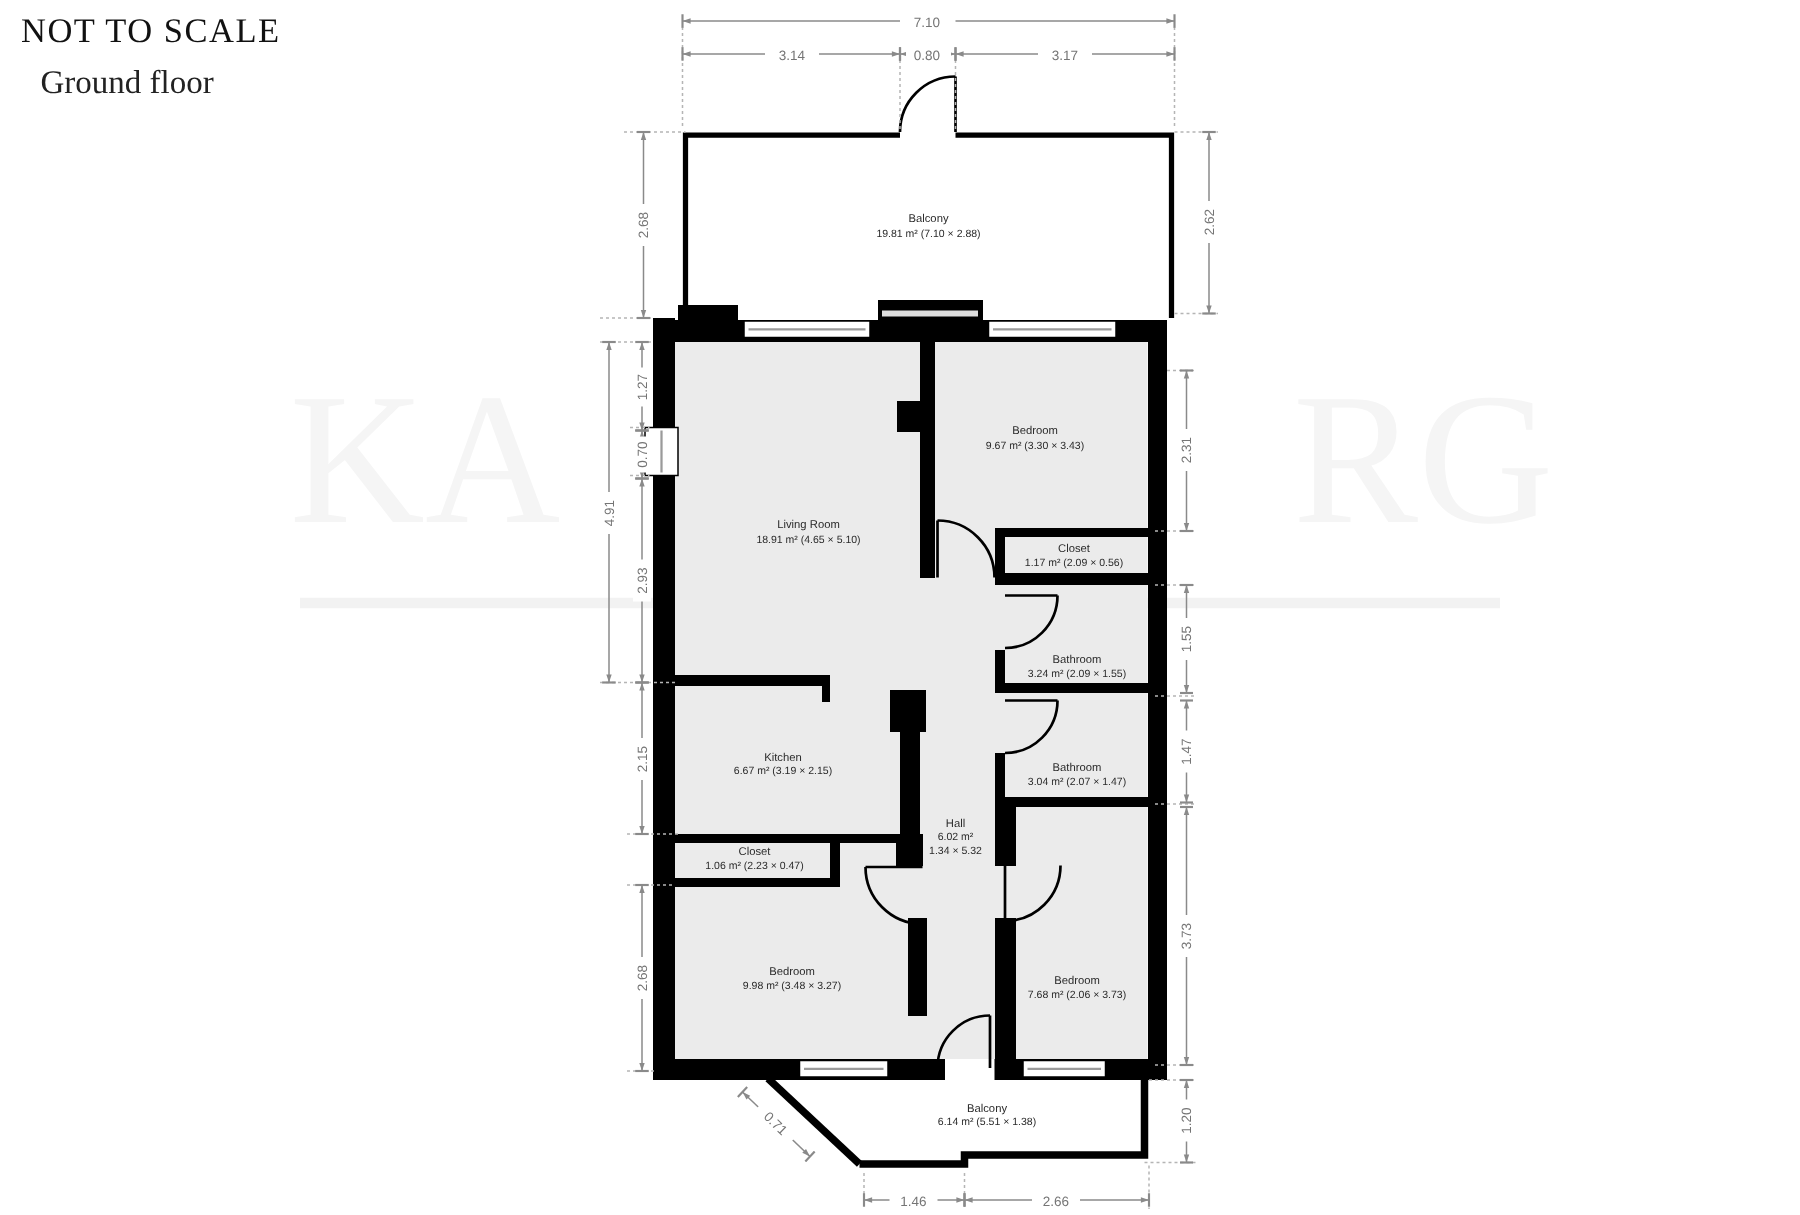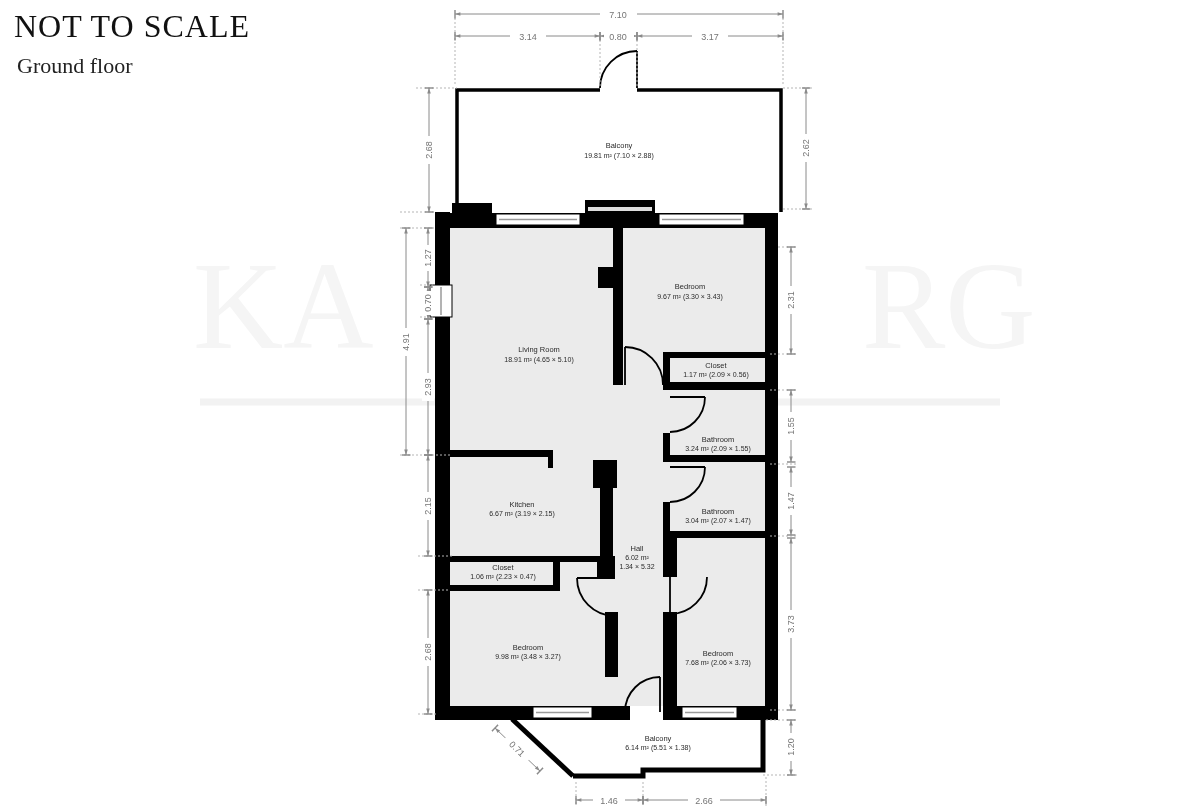--- a/index.html
+++ b/index.html
@@ -1,22 +1,22 @@
 <!DOCTYPE html>
 <html><head>
 <meta charset="utf-8">
 <style>
   html,body{margin:0;padding:0;background:#fff;}
   body{width:1200px;height:810px;position:relative;overflow:hidden;
        font-family:"Liberation Sans",sans-serif;}
   .title-block{position:absolute;left:14px;top:8px;z-index:5;}
-  .title-main{font-family:"Liberation Serif",serif;font-size:32px;color:#111;
+  .title-main{font-family:"Liberation Serif",serif;font-size:23px;color:#111;
               letter-spacing:1px;}
   .title-sub{font-family:"Liberation Serif",serif;font-size:22px;color:#222;
-             margin-top:8px;margin-left:3px;}
+             margin-top:8px;margin-left:13px;}
   svg.plan{position:absolute;left:0;top:0;}
   .wall{fill:#000;shape-rendering:crispEdges;}
   .thin{stroke:#000;stroke-width:3.5;fill:none;}
   .thick{stroke:#000;stroke-width:5;fill:none;}
   .door{stroke:#000;stroke-width:1.8;fill:none;}
   .win{fill:#fff;stroke:#000;stroke-width:1;}
   .winline{stroke:#9a9a9a;stroke-width:1.5;}
   .dim{stroke:#8a8a8a;stroke-width:1;fill:none;}
   .ext{stroke:#b5b5b5;stroke-width:1;stroke-dasharray:2 2;fill:none;}
   .dimtxt{fill:#757575;font-size:9px;text-anchor:middle;

